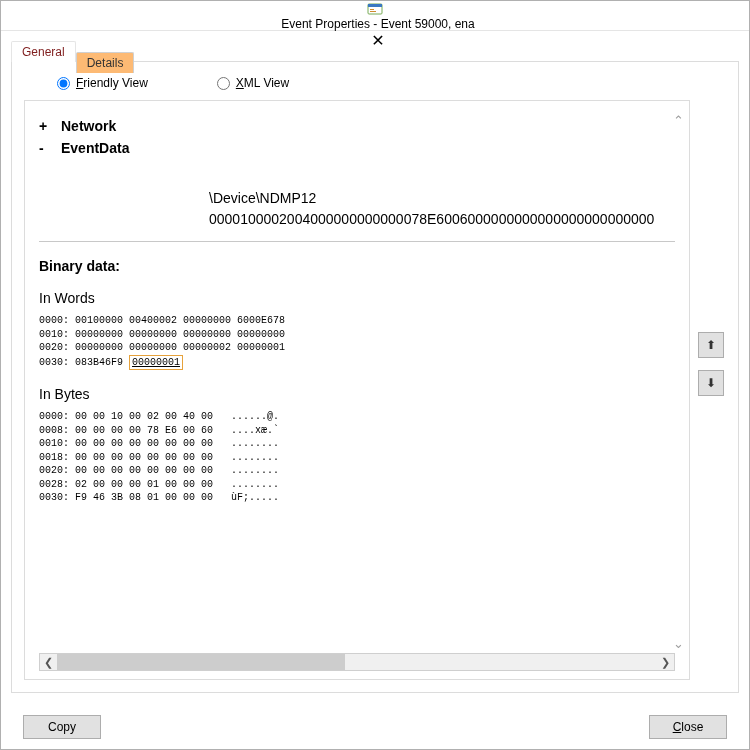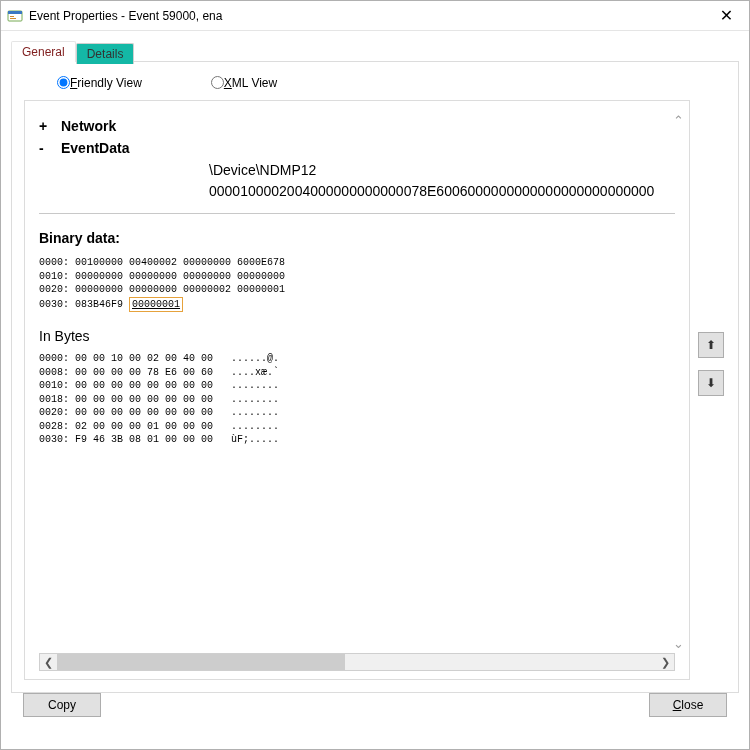--- a/index.html
+++ b/index.html
@@ -17,20 +17,21 @@
     border: 1px solid #b0b0b0;
     display: flex; flex-direction: column;
     background: #fff;
   }
   .titlebar {
     height: 30px;
     display: flex; align-items: center;
     padding: 0 0 0 6px;
     border-bottom: 1px solid #e5e5e5;
     background: #fff;
+    flex-direction: column;
   }
   .titlebar .icon {
     width: 16px; height: 16px;
     margin-right: 6px;
     display: inline-block;
   }
   .titlebar .title {
     flex: 1;
     font-size: 12px;
   }
@@ -67,39 +68,40 @@
     border-radius: 2px 2px 0 0;
   }
   .tab.inactive {
     background: #fff;
     border-color: #e5e5e5;
     top: 1px;
     color: #7f1d1d;
   }
   .tab.active {
     border-color: #d0d0d0;
-    background: #14b8a6;
+    background: #fdba74;
     z-index: 3;
-    top: 3px;
+    top: 12px;
   }
   .tab-panel {
     border: 1px solid #dcdcdc;
     flex: 1;
     padding: 12px 12px 12px 12px;
     position: relative;
     margin-top: 0;
     display: flex; flex-direction: column;
   }
   .radio-row {
     display: flex; align-items: center;
     gap: 40px;
     padding: 2px 0 10px 4px;
   }
   .radio-item {
-    display: flex; align-items: flex-start;
+    display: flex; align-items: flex-end;
+    gap: 6px;
     font-size: 12px;
     padding-left: 29px;
   }
   .radio-item input { margin: 0; }
   .radio-item .ul { text-decoration: underline; }
   .inner-panel-wrap {
     flex: 1;
     display: flex;
     gap: 8px;
   }
@@ -139,20 +141,21 @@
     font-size: 14px;
   }
   .tree-row .node-label {
     font-weight: 600;
   }
   .event-values {
     margin-left: 170px;
     font-size: 14px;
     line-height: 1.55;
     white-space: nowrap;
+    margin-top: 28px;
   }
   .hr {
     border: none;
     border-top: 1px solid #c8c8c8;
     margin: 10px 0 16px 0;
   }
   .section-title {
     font-weight: 600;
     font-size: 14px;
     margin-bottom: 10px;
@@ -205,21 +208,21 @@
     top: 12px;
     bottom: 28px;
     width: 12px;
     display: flex; flex-direction: column;
     justify-content: space-between;
     color: #a0a0a0;
     font-size: 13px;
   }
   .footer {
     height: 46px;
-    display: flex; align-items: flex-start;
+    display: flex; align-items: flex-end;
     padding: 0 12px;
   }
   .btn {
     min-width: 78px;
     height: 24px;
     border: 1px solid #adadad;
     background: #e1e1e1;
     font-size: 12px;
     display: flex; align-items: center; justify-content: center;
     padding: 0 14px;
@@ -293,20 +296,21 @@
 
           <div class="event-values">
             <div>\Device\NDMP12</div>
             <div>0000100002004000000000000078E6006000000000000000000000000</div>
           </div>
 
           <hr class="hr">
 
           <div class="section-title">Binary data:</div>
 
+          <div class="sub-label">In Words</div>
           <pre class="hex"><span>0000: 00100000 00400002 00000000 6000E678
 0010: 00000000 00000000 00000000 00000000
 0020: 00000000 00000000 00000002 00000001</span>
 <span>0030: 083B46F9 </span><span class="highlight-box">00000001</span></pre>
 
           <div class="sub-label">In Bytes</div>
           <pre class="hex">0000: 00 00 10 00 02 00 40 00   ......@.
 0008: 00 00 00 00 78 E6 00 60   ....xæ.`
 0010: 00 00 00 00 00 00 00 00   ........
 0018: 00 00 00 00 00 00 00 00   ........

